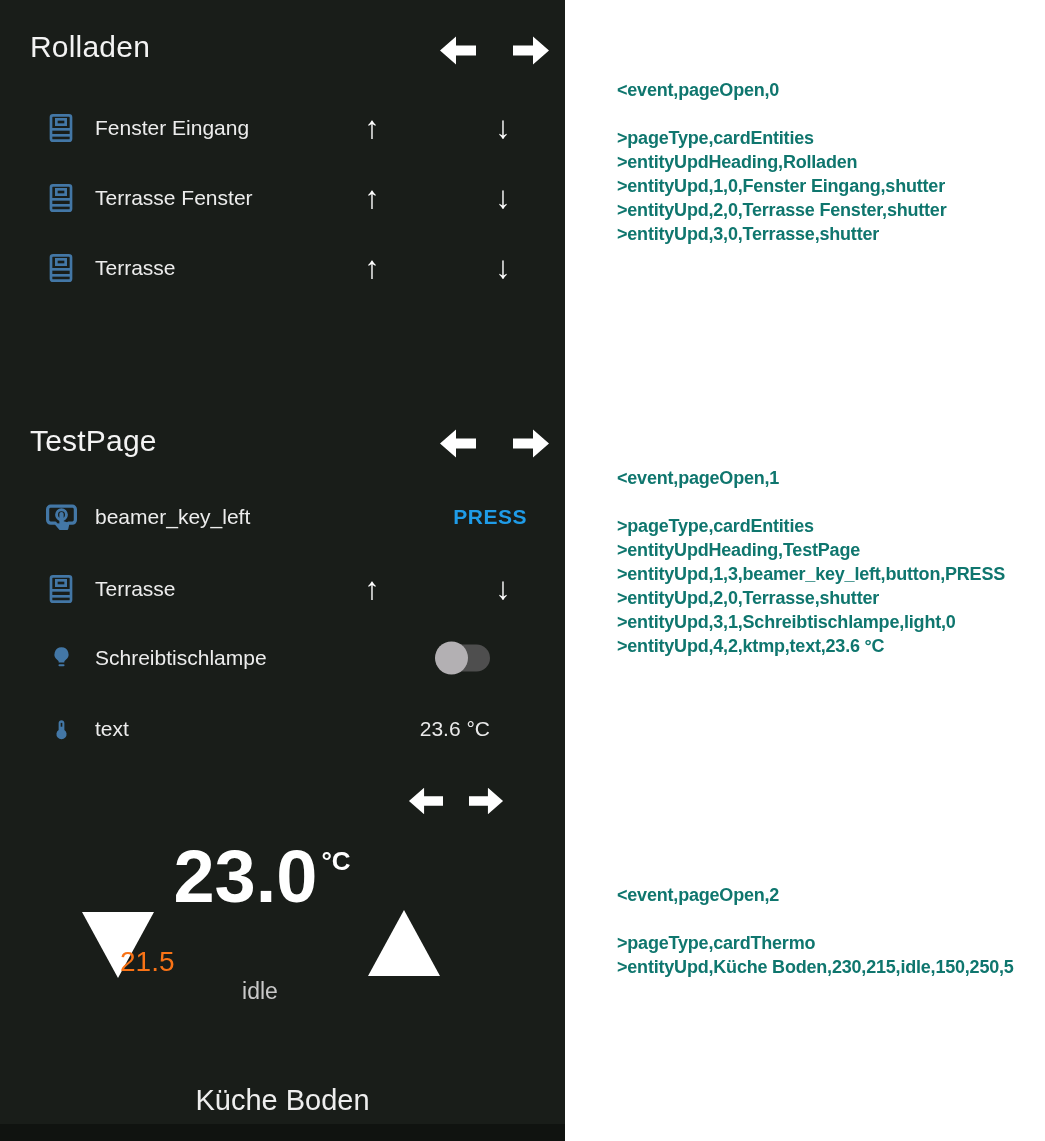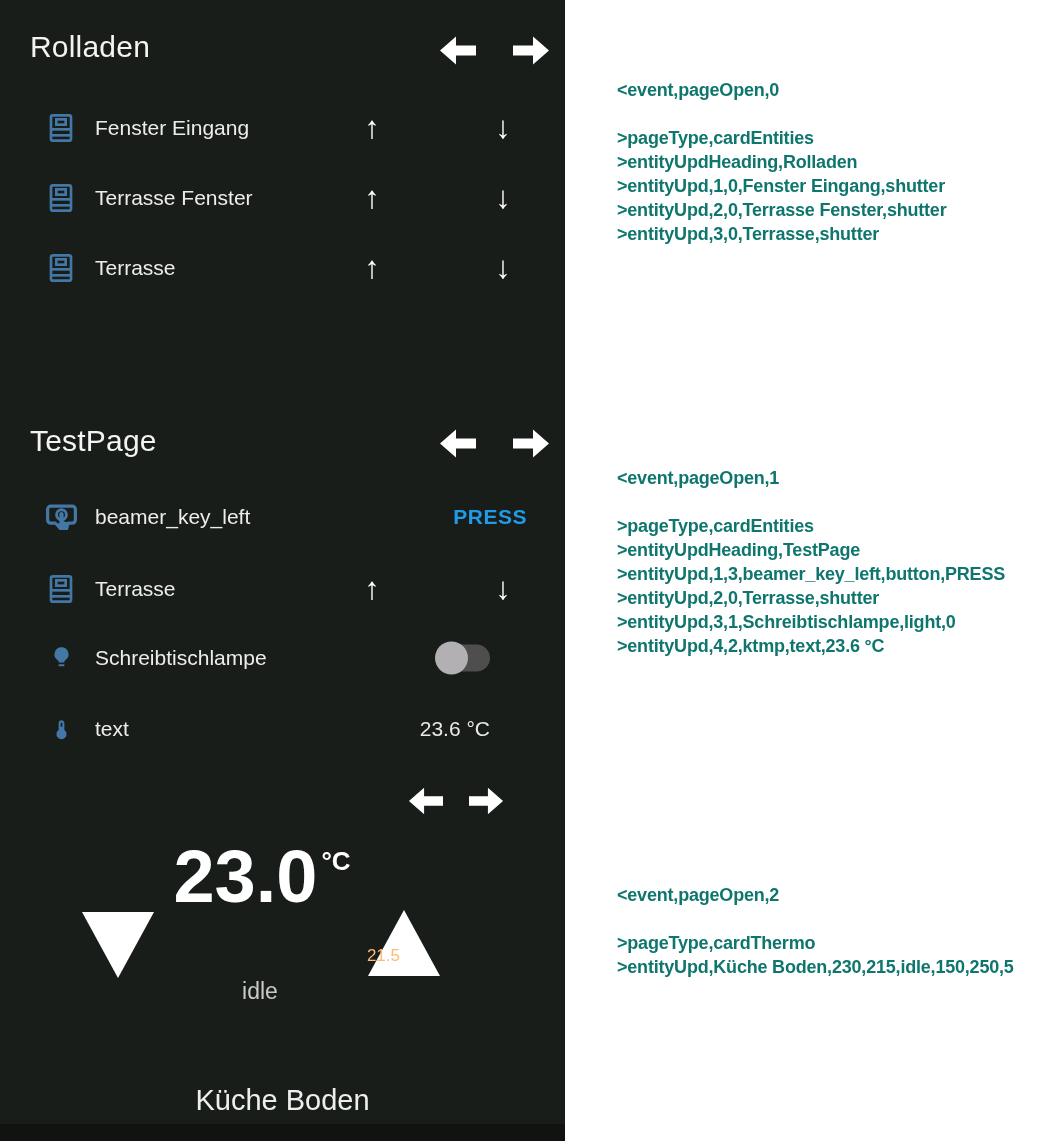--- a/index.html
+++ b/index.html
@@ -33,21 +33,21 @@
   .val{right:75px;font-size:21px;color:#e9e9e9;white-space:nowrap;margin-left:40px;}
   .toggle{right:75px;width:53px;height:27px;border-radius:14px;background:#4e4e4e;}
   .knob{position:absolute;left:-2px;top:-3px;width:33px;height:33px;border-radius:50%;background:#b3b0b3;}
 
   
   .thermo-temp{position:absolute;left:120px;width:280px;text-align:center;font-weight:700;color:#ffffff;font-size:74px;line-height:1;white-space:nowrap;}
   .thermo-temp sup{font-size:26px;position:relative;top:-6px;left:4px;letter-spacing:0;}
   .tri{position:absolute;width:0;height:0;}
   .tri-down{left:82px;border-left:36px solid transparent;border-right:36px solid transparent;border-top:66px solid #ffffff;}
   .tri-up{left:368px;border-left:36px solid transparent;border-right:36px solid transparent;border-bottom:66px solid #ffffff;}
-  .thermo-target{position:absolute;left:120px;width:280px;text-align:right;font-size:17px;color:#fdba74;}
+  .thermo-target{position:absolute;left:120px;width:280px;text-align:left;font-size:28px;color:#f97316;}
   .thermo-state{position:absolute;left:120px;width:280px;text-align:center;font-size:23px;color:#c9c9c9;}
   .thermo-title{position:absolute;left:0;width:565px;text-align:center;font-size:29px;color:#eeeeee;}
   .footer-strip{position:absolute;left:0;top:1124px;width:565px;height:17px;background:#101310;}
 
   
   .proto{position:absolute;left:617px;width:428px;color:#0f766e;font-weight:700;font-size:18px;line-height:24px;letter-spacing:-0.2px;}
   .proto .ev{margin-bottom:24px;white-space:nowrap;}
   .proto .ln{white-space:nowrap;}
   .proto-0{top:78px;}
   .proto-1{top:466px;}

